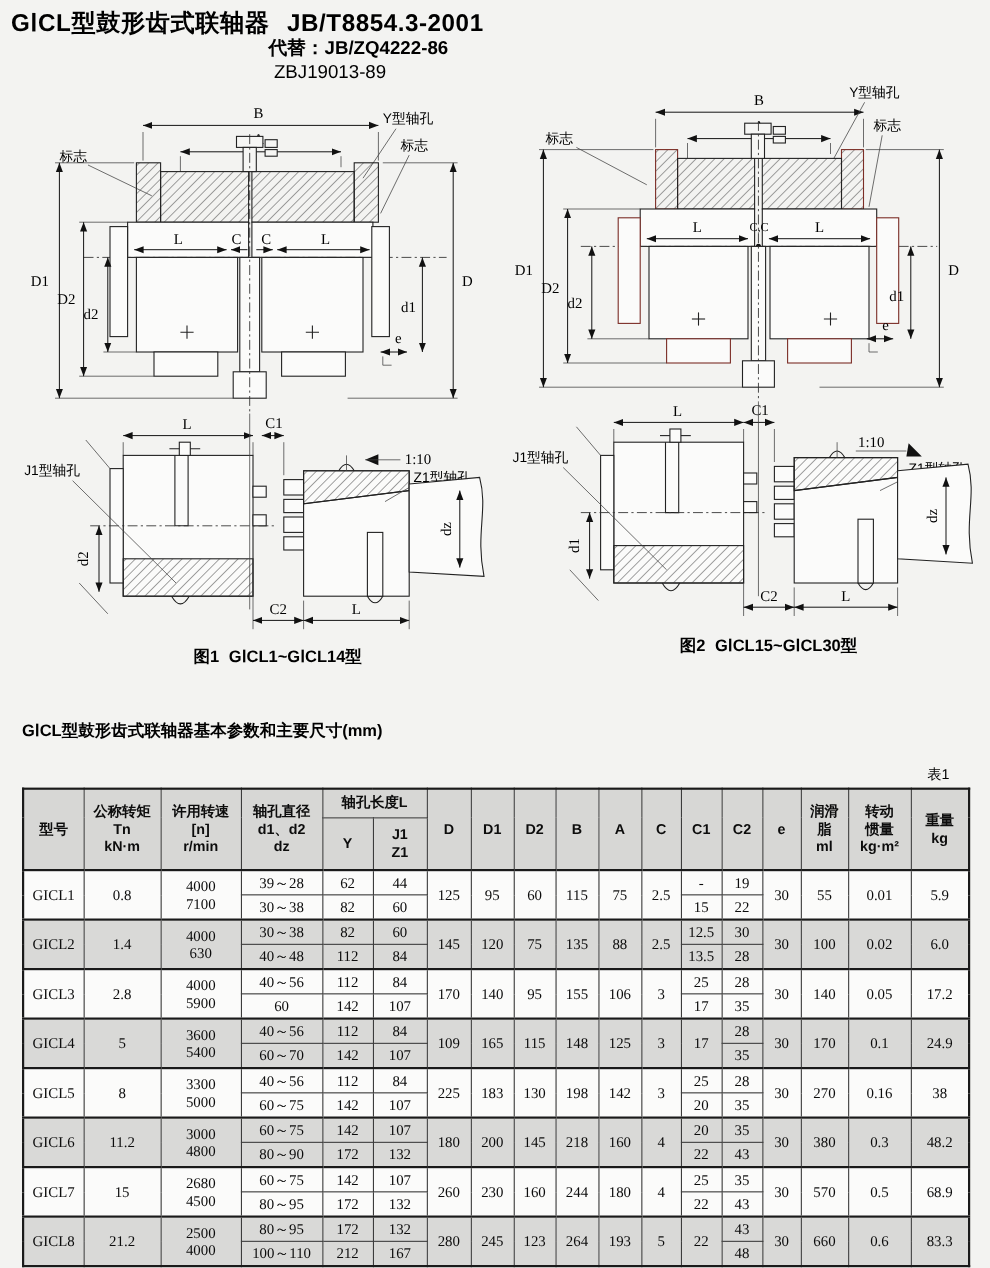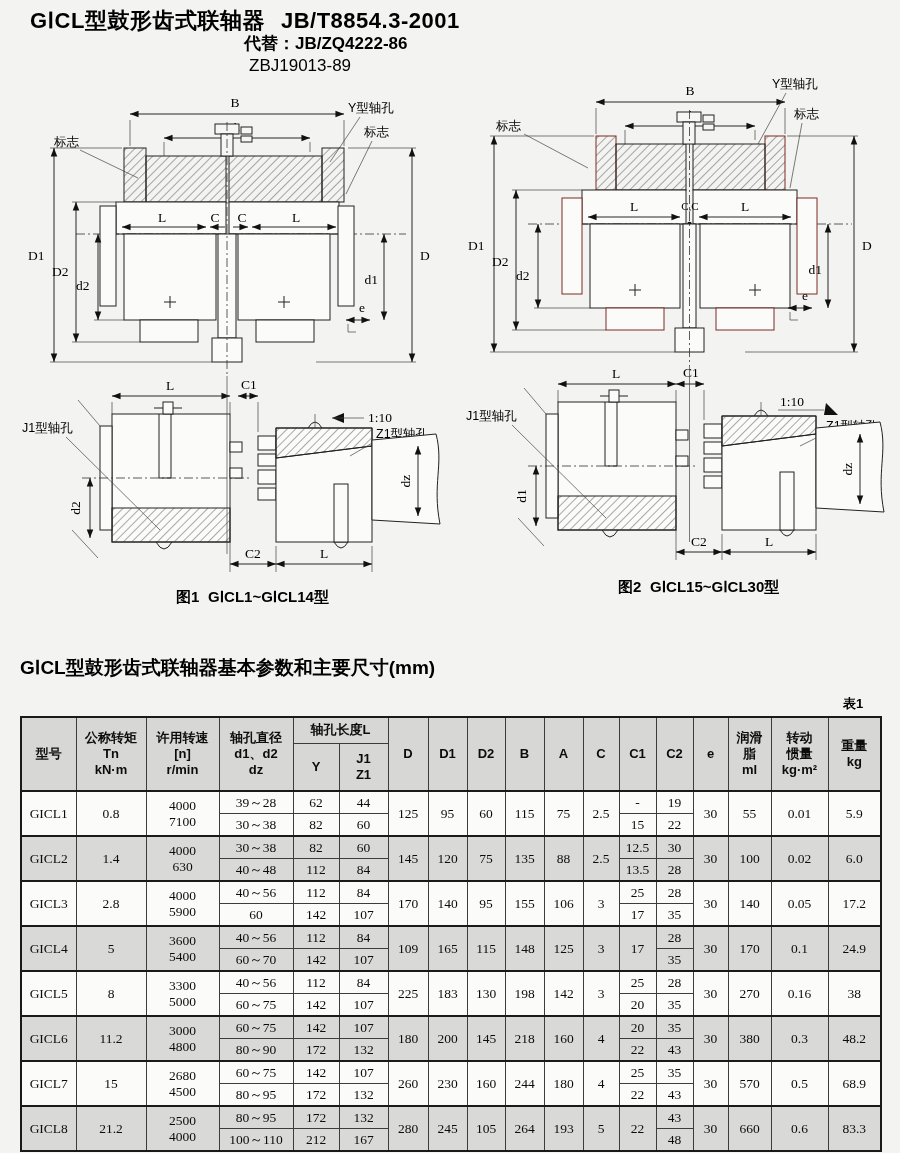--- a/index.html
+++ b/index.html
@@ -1,25 +1,25 @@
 <!DOCTYPE html>
 <html><head>
 <meta charset="utf-8">
 <style>
   html,body{margin:0;padding:0;}
   body{width:900px;height:1153px;background:#f3f3f1;position:relative;
        font-family:"Liberation Sans",sans-serif;color:#000;}
   .abs{position:absolute;}
   
-  .t1{left:10px;top:6px;font-weight:bold;font-size:22px;letter-spacing:.5px;white-space:nowrap;margin-left:20px;}
+  .t1{left:10px;top:6px;font-weight:bold;font-size:22px;letter-spacing:.5px;white-space:nowrap;}
   .t1 .std{margin-left:16px;}
   .t2{left:215px;top:32px;font-weight:bold;font-size:17px;margin-left:29px;}
   .t3{left:249px;top:56px;font-weight:normal;font-size:17px;}
-  .tblTitle{left:20px;top:655px;font-weight:bold;font-size:19px;}
-  .tblTag{left:843px;top:695px;font-weight:bold;font-size:13px;}
+  .tblTitle{left:20px;top:655px;font-weight:bold;font-size:15px;}
+  .tblTag{left:843px;top:695px;font-weight:normal;font-size:13px;}
   
   svg text{user-select:none;}
   .cn{font-family:"Liberation Sans",sans-serif;font-size:12.5px;fill:#000;}
   .lt{font-family:"Liberation Serif",serif;font-size:13.5px;fill:#000;}
   .cap{font-family:"Liberation Sans",sans-serif;font-size:15px;font-weight:bold;fill:#000;}
   .sh{stroke:#222;stroke-width:1;}
   .thin{stroke:#444;stroke-width:.7;fill:none;}
   .dim{stroke:#111;stroke-width:.9;fill:none;}
   .axis{stroke:#333;stroke-width:.8;fill:none;stroke-dasharray:9 3 2 3;}
   .mar{stroke:#7b2d26;}
@@ -582,21 +582,21 @@
       <tr class="grp alt">
         <td rowspan="2">GICL8</td>
         <td rowspan="2">21.2</td>
         <td rowspan="2">2500
 4000</td>
         <td>80～95</td>
         <td>172</td>
         <td>132</td>
         <td rowspan="2">280</td>
         <td rowspan="2">245</td>
-        <td rowspan="2">105</td>
+        <td rowspan="2">123</td>
         <td rowspan="2">264</td>
         <td rowspan="2">193</td>
         <td rowspan="2">5</td>
         <td rowspan="2">22</td>
         <td>43</td>
         <td rowspan="2">30</td>
         <td rowspan="2">660</td>
         <td rowspan="2">0.6</td>
         <td rowspan="2">83.3</td>
       </tr>

